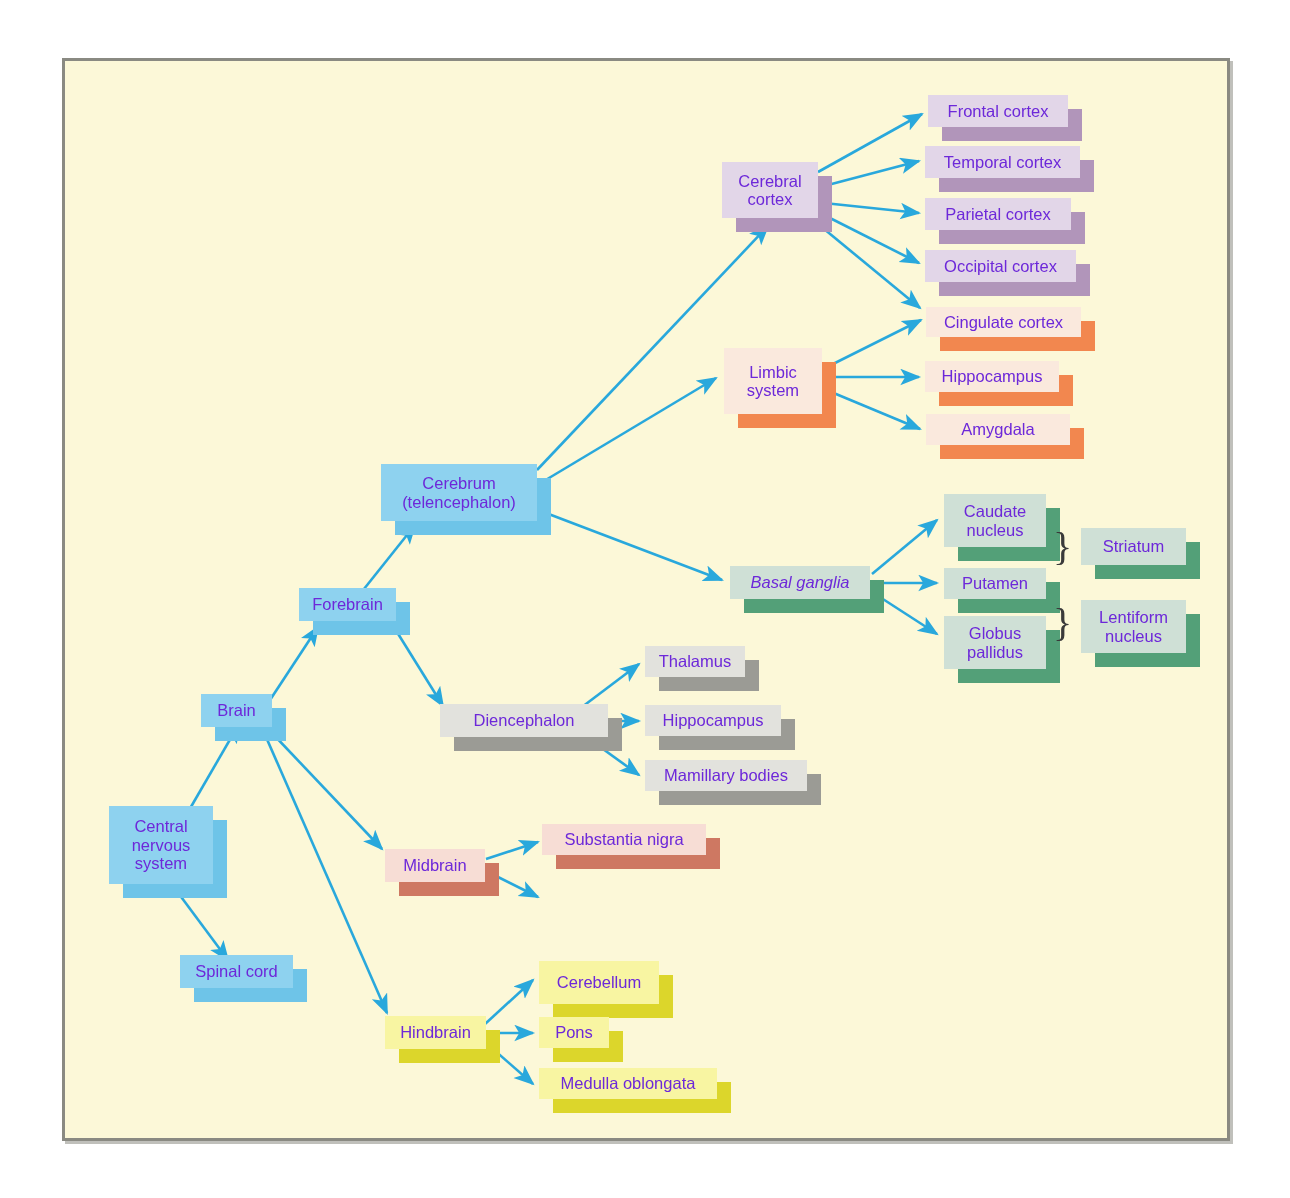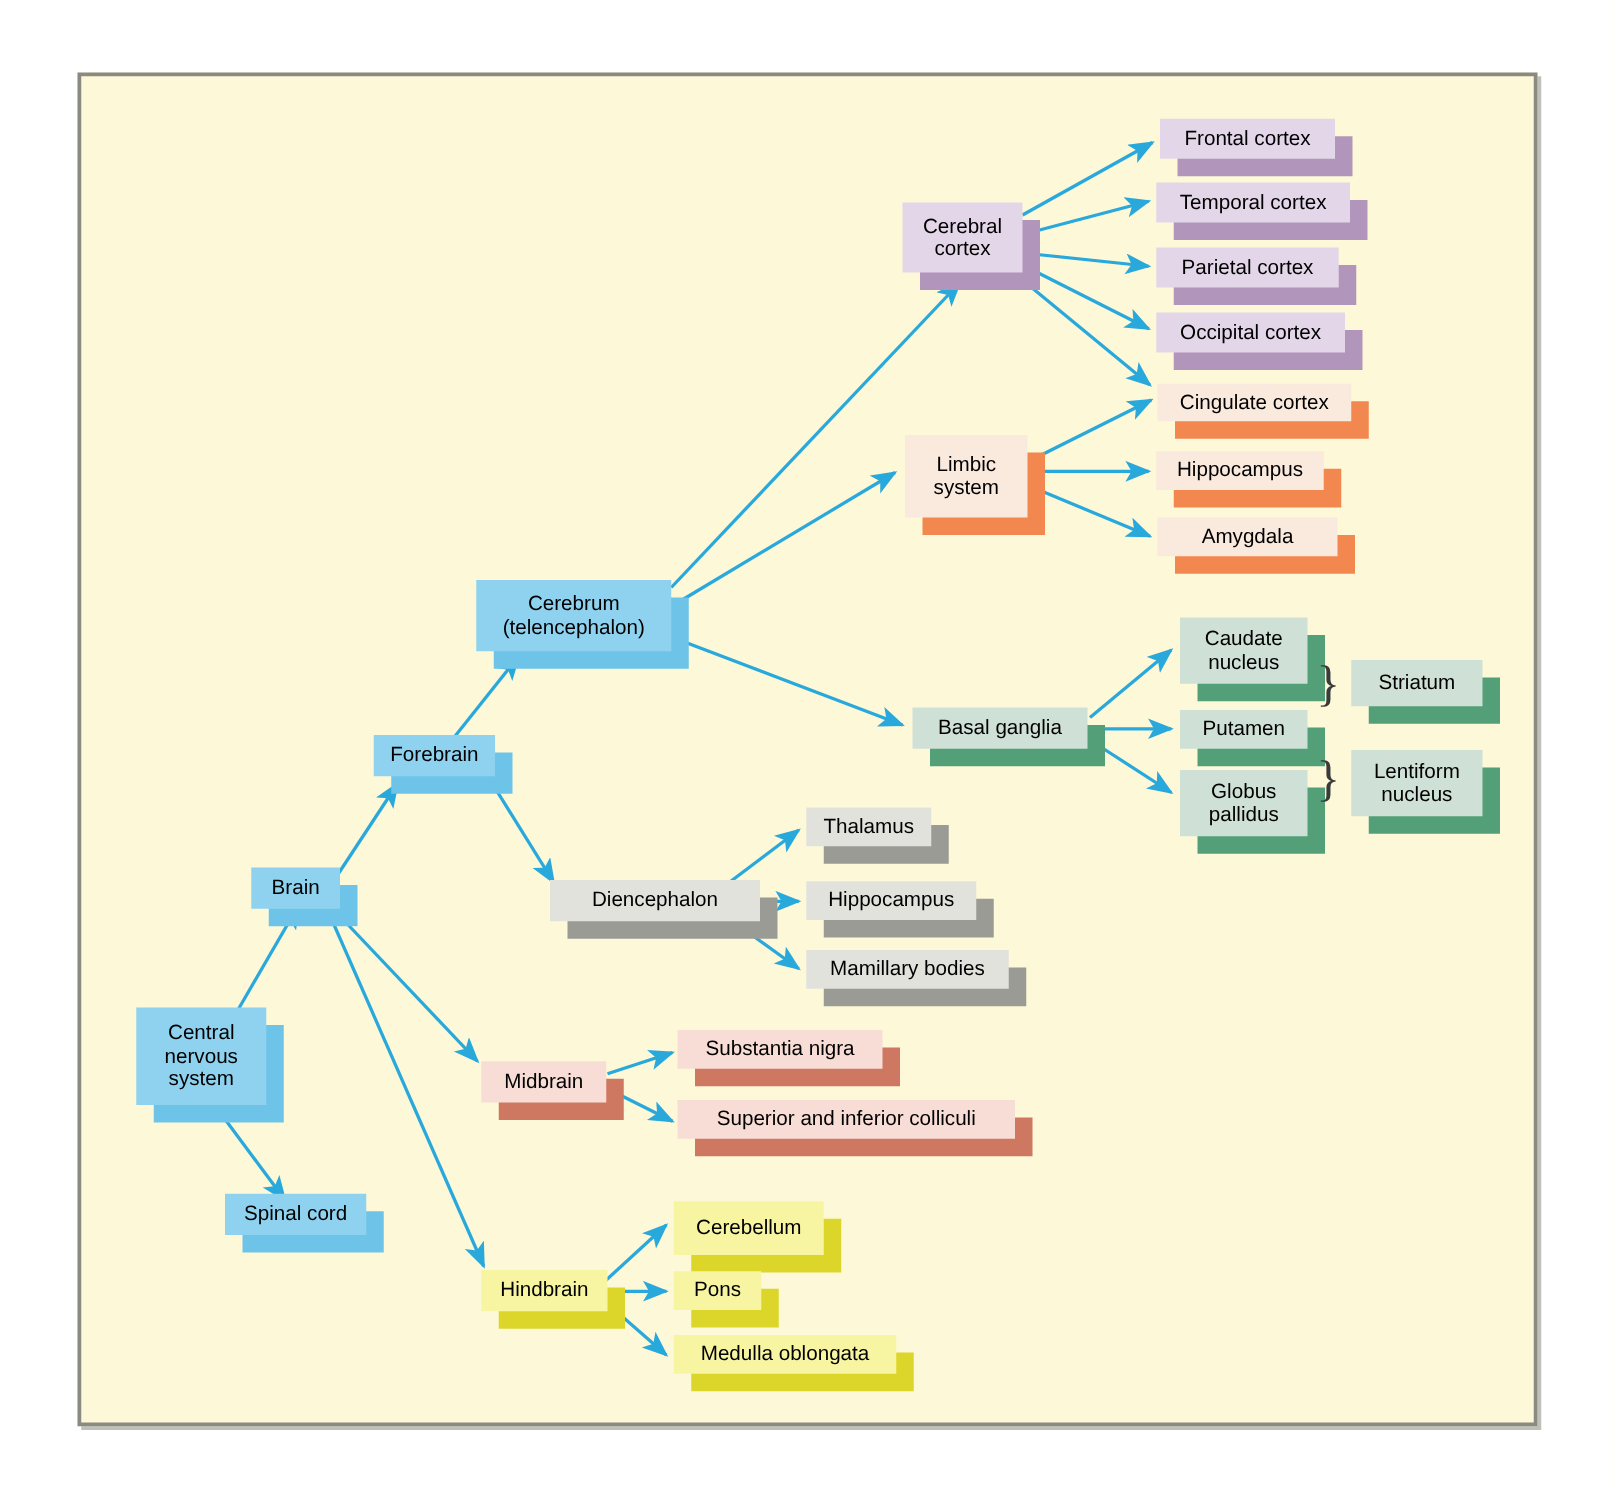--- a/index.html
+++ b/index.html
@@ -22,21 +22,21 @@
   .node{position:absolute;box-sizing:border-box;}
   .node .plate{
     position:absolute;left:14px;top:14px;right:-14px;bottom:-14px;
     z-index:1;
   }
   .node .face{
     position:relative;z-index:2;
     width:100%;height:100%;
     display:flex;align-items:center;justify-content:center;
     text-align:center;
-    color:#000000;
+    color:#6d28d9;
     font-size:16.5px;
     line-height:1.12;
     padding:2px 7px;
     box-sizing:border-box;
     white-space:pre-line;
   }
 
   
   .c-blue   .face{background:#8ed2ef;}  .c-blue   .plate{background:#6ec4e8;}
   .c-purple .face{background:#e2d6e8;}  .c-purple .plate{background:#b195ba;}
@@ -184,21 +184,21 @@
   <div class="node c-orange" style="left:925px;top:361px;width:134px;height:31px;">
     <div class="plate"></div>
     <div class="face">Hippocampus</div>
   </div>
 
   <div class="node c-orange" style="left:926px;top:414px;width:144px;height:31px;">
     <div class="plate"></div>
     <div class="face">Amygdala</div>
   </div>
 
-  <div class="node c-green" style="left:730px;top:566px;width:140px;height:33px;">
+  <div class="node c-green" style="left:730px;top:566px;width:140px;height:33px;font-style:italic;">
     <div class="plate"></div>
     <div class="face">Basal ganglia</div>
   </div>
 
   <div class="node c-green" style="left:944px;top:494px;width:102px;height:53px;">
     <div class="plate"></div>
     <div class="face">Caudate
 nucleus</div>
   </div>
 
@@ -250,24 +250,20 @@
   <div class="node c-red" style="left:385px;top:849px;width:100px;height:33px;">
     <div class="plate"></div>
     <div class="face">Midbrain</div>
   </div>
 
   <div class="node c-red" style="left:542px;top:824px;width:164px;height:31px;">
     <div class="plate"></div>
     <div class="face">Substantia nigra</div>
   </div>
 
-  <div class="node c-red" style="left:542px;top:880px;width:270px;height:31px;">
-    <div class="plate"></div>
-    <div class="face">Superior and inferior colliculi</div>
-  </div>
 
   <div class="node c-yellow" style="left:385px;top:1016px;width:101px;height:33px;">
     <div class="plate"></div>
     <div class="face">Hindbrain</div>
   </div>
 
   <div class="node c-yellow" style="left:539px;top:961px;width:120px;height:43px;">
     <div class="plate"></div>
     <div class="face">Cerebellum</div>
   </div>

